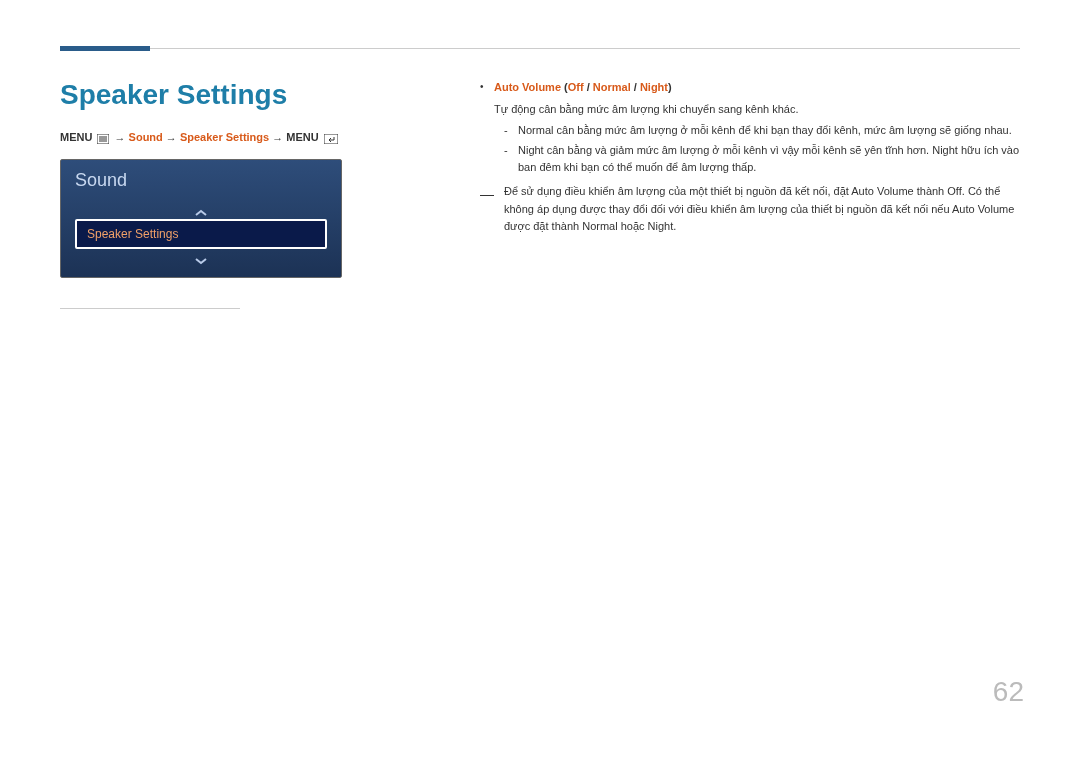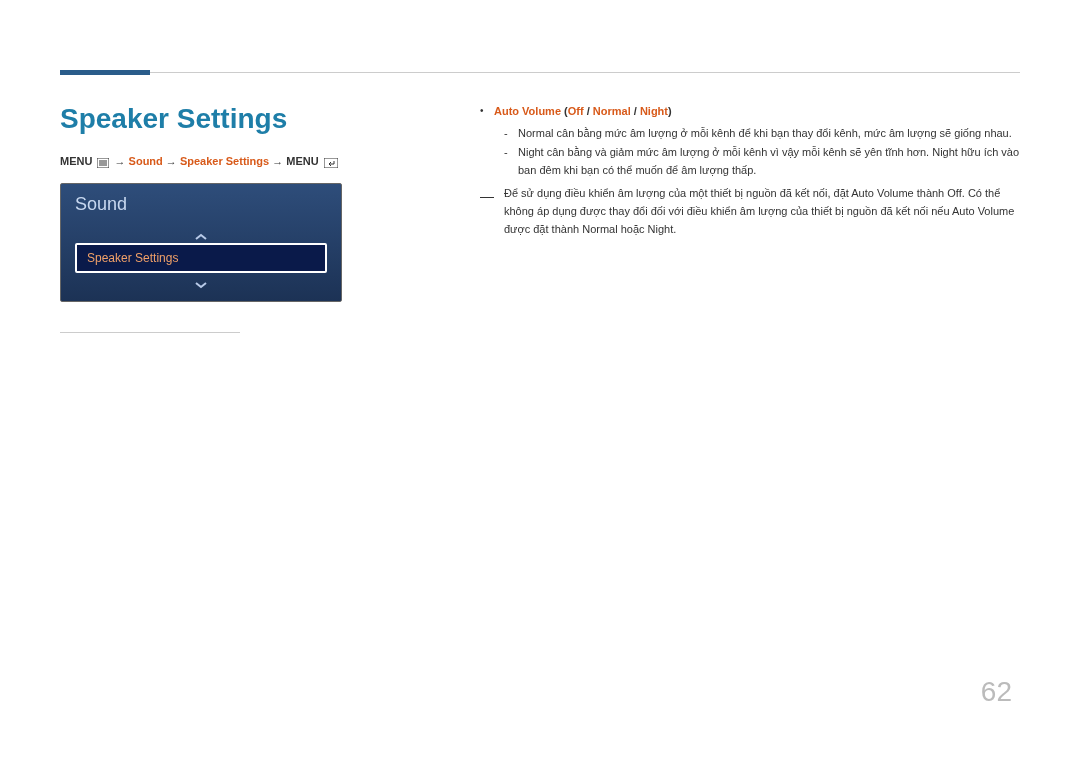--- a/index.html
+++ b/index.html
@@ -7,21 +7,21 @@
     padding: 0;
     background: #fff;
     font-family: Arial, Helvetica, sans-serif;
     width: 1080px;
     height: 763px;
     position: relative;
     color: #333;
     font-size: 11px;
   }
   .page {
-    padding: 72px 60px 0 60px;
+    padding: 48px 60px 0 60px;
     position: relative;
     height: 100%;
     box-sizing: border-box;
   }
   .top-rule {
     border-top: 1px solid #ccc;
     position: relative;
     margin-bottom: 30px;
     width: 100%;
   }
@@ -136,21 +136,21 @@
     line-height: 1.6;
   }
   .note-mark {
     width: 24px;
     flex: 0 0 24px;
     font-size: 14px;
     text-align: left;
   }
   .page-number {
     position: absolute;
-    right: 68px;
+    right: 56px;
     bottom: 55px;
     color: #bbb;
     font-size: 28px;
     font-weight: 300;
   }
   svg { display: inline-block; vertical-align: -2px; }
 </style>
 </head>
 <body>
 
@@ -206,20 +206,21 @@
     </div>
 
     <div class="right-col">
       <div class="bullet-row">
         <div class="bullet-mark">•</div>
         <div>
           <span class="accent">Auto Volume</span><span class="strong"> (</span><span class="accent">Off</span><span class="strong"> / </span><span class="accent">Normal</span><span class="strong"> / </span><span class="accent">Night</span><span class="strong">)</span>
         </div>
       </div>
 
+      <div class="sub-text">Tự động cân bằng mức âm lượng khi chuyển sang kênh khác.</div>
 
       <div class="dash-list">
         <div class="dash-row">
           <div class="dash-mark">-</div>
           <div>
             <span class="accent">Normal</span><span> cân bằng mức âm lượng ở mỗi kênh để khi bạn thay đổi kênh, mức âm lượng sẽ giống nhau.</span>
           </div>
         </div>
         <div class="dash-row">
           <div class="dash-mark">-</div>

